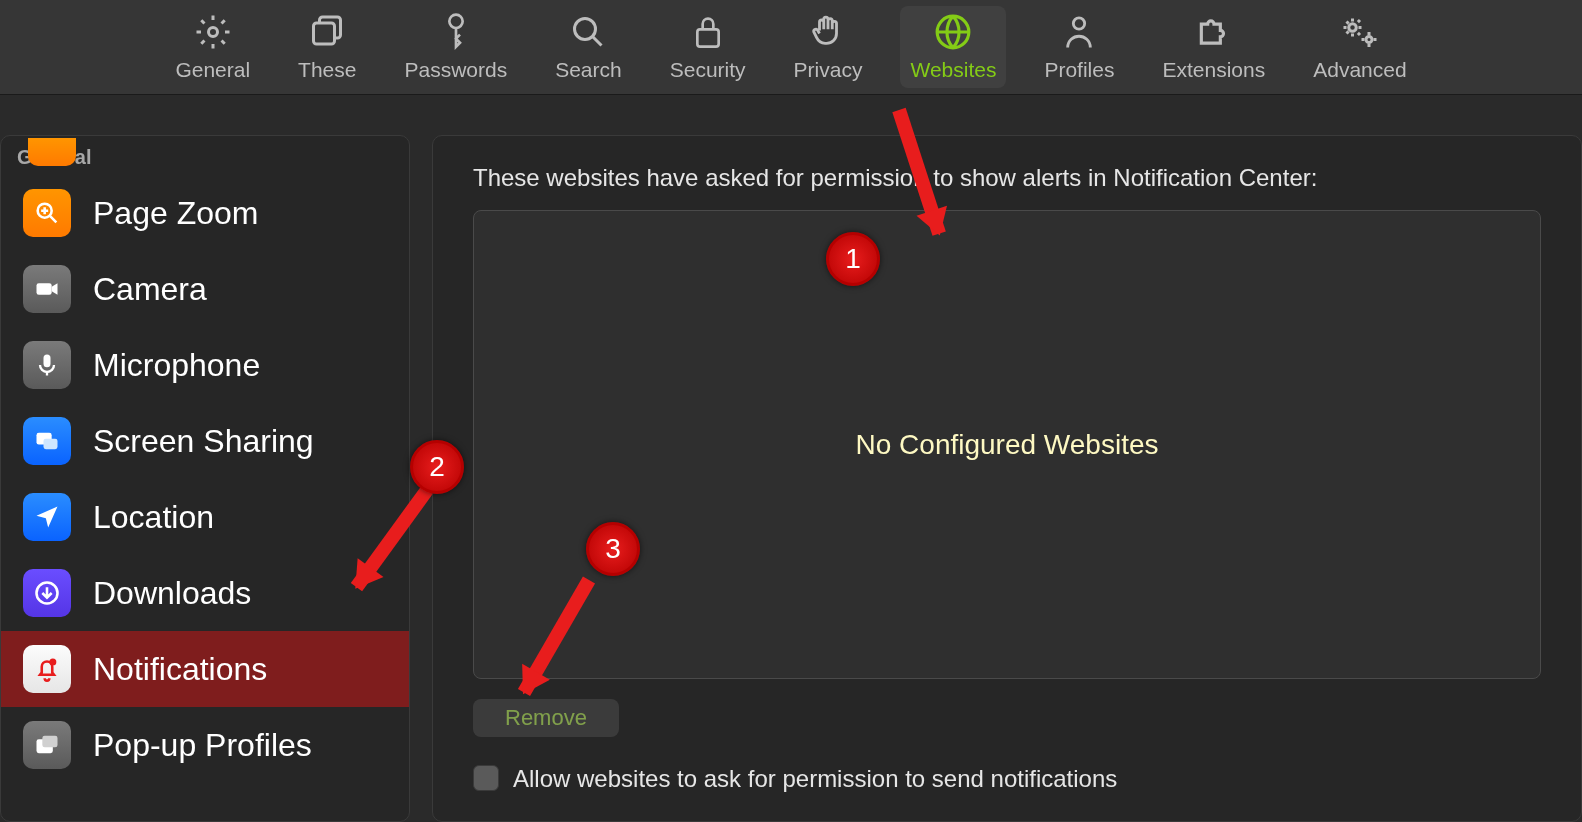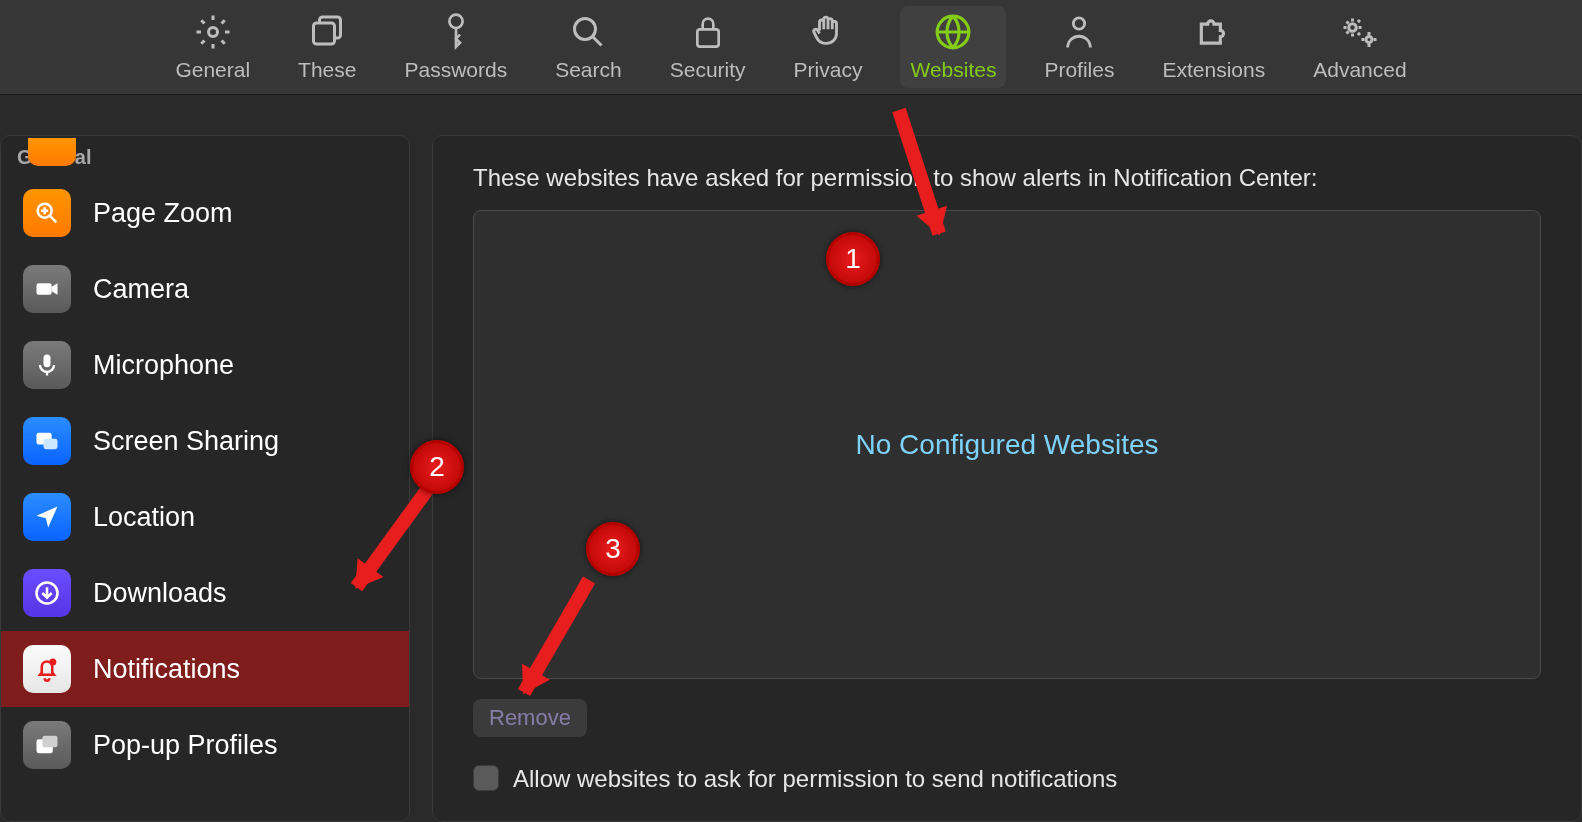--- a/index.html
+++ b/index.html
@@ -58,21 +58,21 @@
   align-items: center;
   gap: 22px;
   padding: 14px 22px;
   cursor: pointer;
 }
 .sidebar-item.selected { background: #7f1d1d; }
 .sidebar-item .iconbox {
   width: 48px; height: 48px; border-radius: 10px;
   display:flex; align-items:center; justify-content:center;
 }
-.sidebar-item .label { font-size: 27px; color: #fff; }
+.sidebar-item .label { font-size: 32px; color: #fff; }
 .iconbox svg { width: 28px; height: 28px; }
 .bg-orange { background: linear-gradient(#ff9500,#ff7a00); }
 .bg-grey { background: linear-gradient(#7a7a7a,#5a5a5a); }
 .bg-blue { background: linear-gradient(#2a8dff,#0a63ff); }
 .bg-purple { background: linear-gradient(#6a4dff,#5535e6); }
 .bg-white { background: linear-gradient(#fcfcfc,#e6e6e6); }
 .main {
   flex: 1;
   margin-left: 22px;
   background: #262626;
@@ -82,26 +82,26 @@
   display: flex;
   flex-direction: column;
 }
 .main-desc { font-size: 24px; color: #e6e6e6; margin-bottom: 18px; }
 .listbox {
   flex: 1;
   border: 1px solid #4a4a4a;
   border-radius: 8px;
   background: #2f2f2f;
   display:flex; align-items:center; justify-content:center;
-  color: #7dd3fc; font-size: 28px;
+  color: #fef9c3; font-size: 28px;
 }
 .below-row { margin-top: 20px; }
 .remove-btn {
-  background: #4a4a4a; color: #c4b5fd; border: none;
-  font-size: 22px; padding: 6px 16px; border-radius: 8px;
+  background: #4a4a4a; color: #bef264; border: none;
+  font-size: 22px; padding: 6px 32px; border-radius: 8px;
   opacity: 0.6;
 }
 .allow-row { margin-top: 28px; display:flex; gap: 14px; }
 .checkbox {
   width: 26px; height: 26px; border-radius: 6px;
   background: #5a5a5a; border: 1px solid #3a3a3a;
 }
 .allow-row span { font-size: 24px; color: #e6e6e6; }
 
 .marker {

